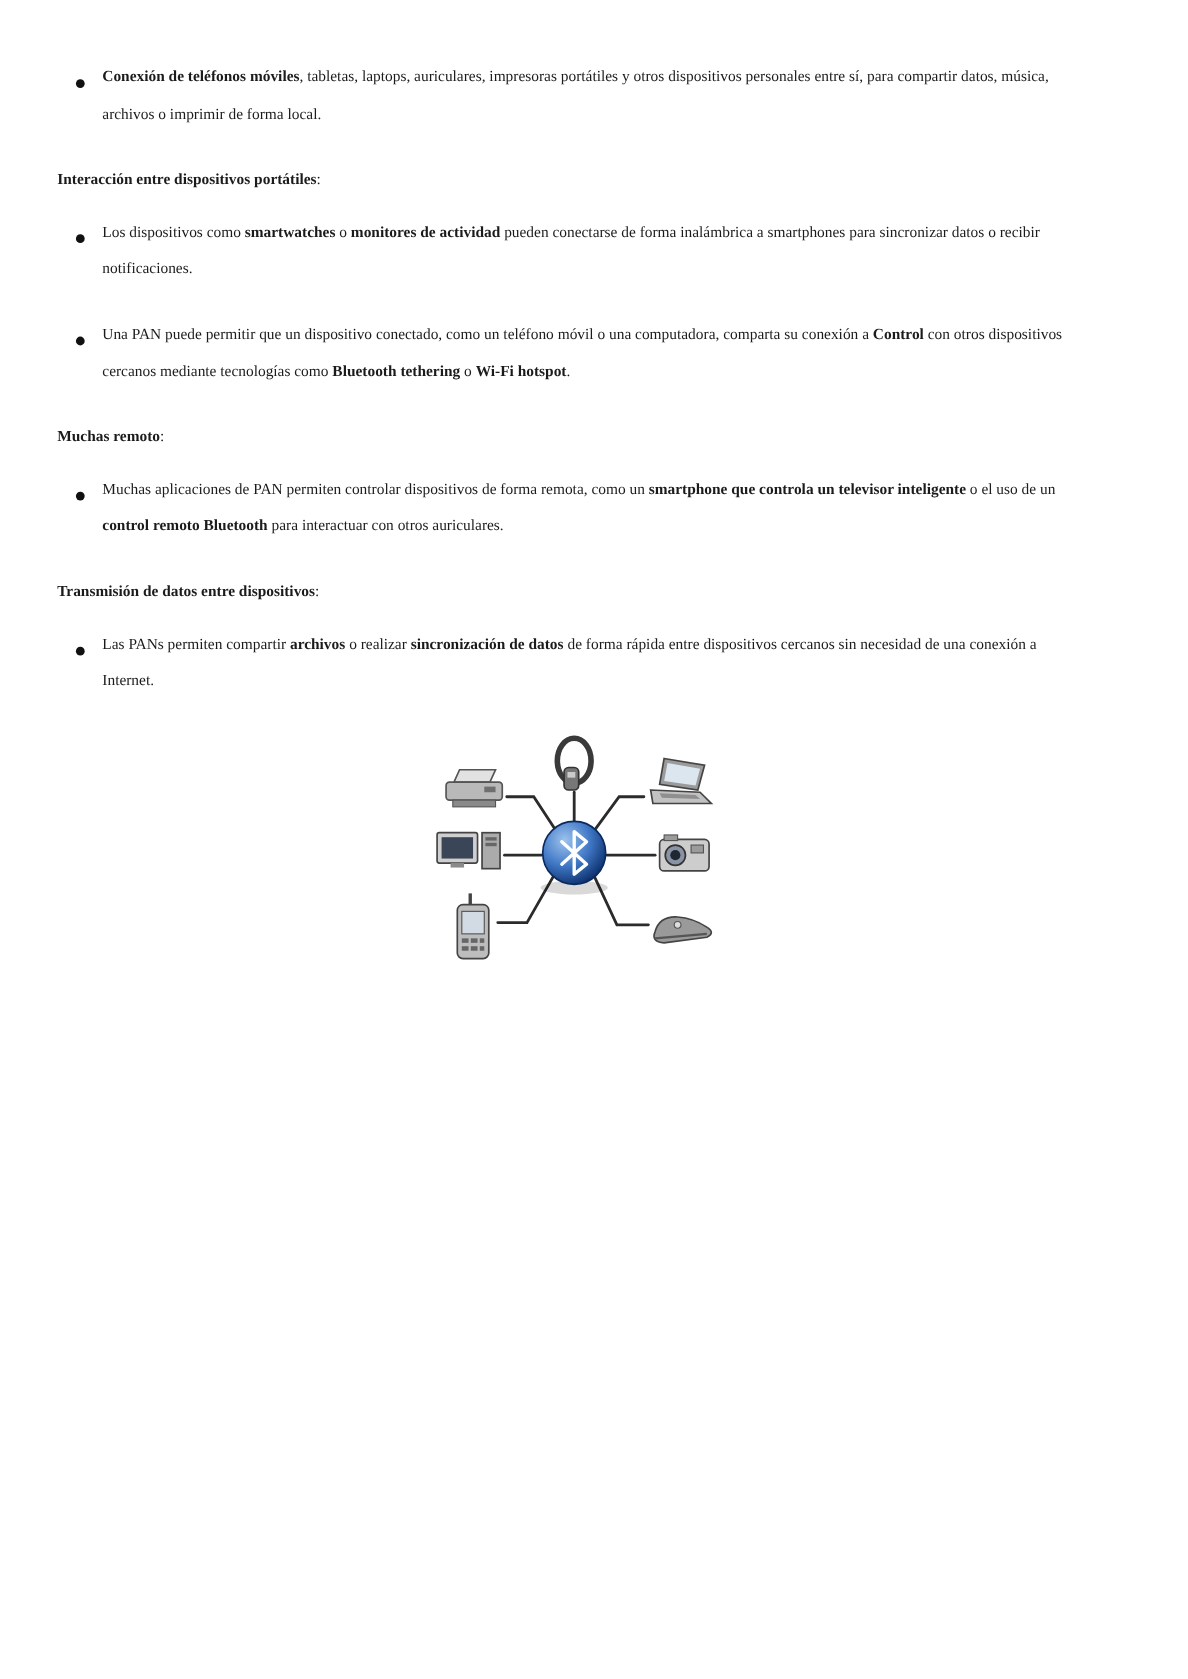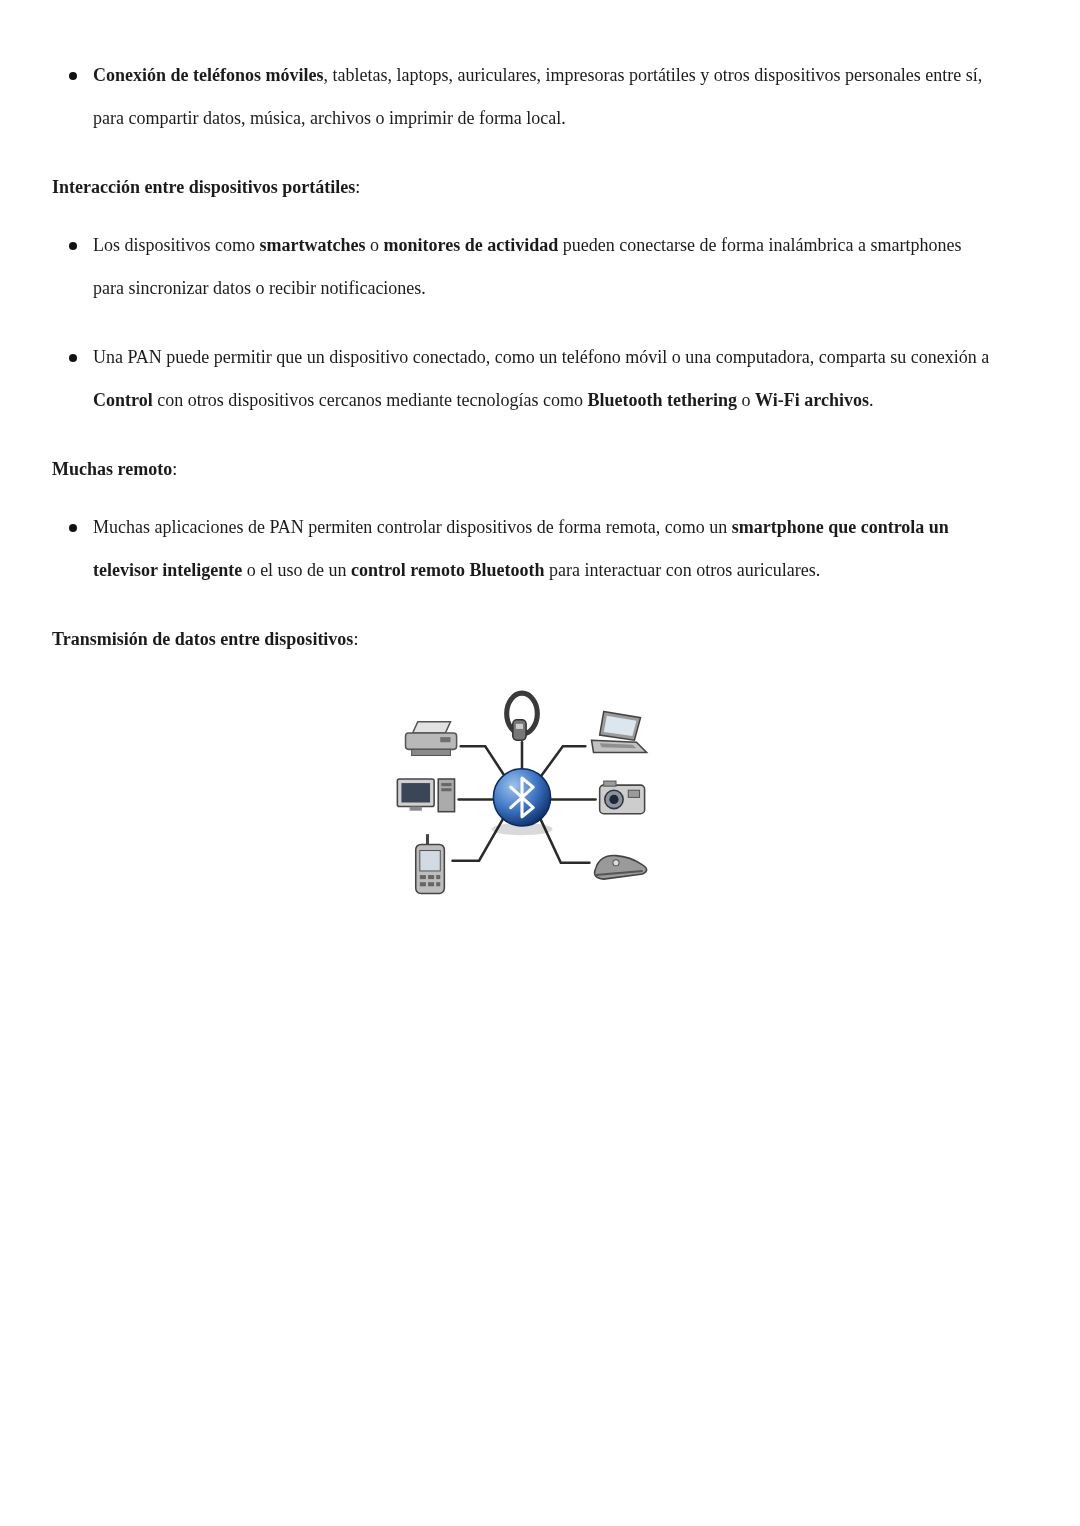--- a/index.html
+++ b/index.html
@@ -7,21 +7,21 @@
     width:1080px;height:1526px;
     background:#ffffff;
     font-family:"Liberation Serif", serif;
     color:#1b1b1b;
     overflow:hidden;
   }
   .page{
     box-sizing:border-box;
     width:1080px;height:1526px;
     padding:54px 88px 4px 52px;
-    font-size:18px;
+    font-size:14px;
     line-height:2.4;
   }
   ul.blist{
     list-style:none;
     margin:14px 0 26px 0;
     padding:0 0 0 41px;
   }
   ul.blist.first{margin-top:0;}
   ul.blist li{position:relative;}
   .marker{
@@ -59,33 +59,39 @@
   <ul class="blist">
     <li>
       <span class="marker"></span>
       <span class="li-text"><span>Los dispositivos como </span><b>smartwatches</b><span> o </span><b>monitores de actividad</b><span> pueden conectarse de forma inalámbrica a smartphones para sincronizar datos o recibir notificaciones.</span></span>
     </li>
   </ul>
 
   <ul class="blist">
     <li>
       <span class="marker"></span>
-      <span class="li-text"><span>Una PAN puede permitir que un dispositivo conectado, como un teléfono móvil o una computadora, comparta su conexión a </span><b>Control</b><span> con otros dispositivos cercanos mediante tecnologías como </span><b>Bluetooth tethering</b><span> o </span><b>Wi-Fi archivos</b><span>.</span></span>
+      <span class="li-text"><span>Una PAN puede permitir que un dispositivo conectado, como un teléfono móvil o una computadora, comparta su conexión a </span><b>Control</b><span> con otros dispositivos cercanos mediante tecnologías como </span><b>Bluetooth tethering</b><span> o </span><b>Wi-Fi hotspot</b><span>.</span></span>
     </li>
   </ul>
 
   <p class="h"><b>Muchas remoto</b><span>:</span></p>
   <ul class="blist">
     <li>
       <span class="marker"></span>
       <span class="li-text"><span>Muchas aplicaciones de PAN permiten controlar dispositivos de forma remota, como un </span><b>smartphone que controla un televisor inteligente</b><span> o el uso de un </span><b>control remoto Bluetooth</b><span> para interactuar con otros auriculares.</span></span>
     </li>
   </ul>
 
   <p class="h"><b>Transmisión de datos entre dispositivos</b><span>:</span></p>
+  <ul class="blist">
+    <li>
+      <span class="marker"></span>
+      <span class="li-text"><span>Las PANs permiten compartir </span><b>archivos</b><span> o realizar </span><b>sincronización de datos</b><span> de forma rápida entre dispositivos cercanos sin necesidad de una conexión a Internet.</span></span>
+    </li>
+  </ul>
 
   <figure class="diagram">
     <svg width="330" height="235" viewBox="0 0 320 230" xmlns="http://www.w3.org/2000/svg">
       <defs>
         <radialGradient id="btGrad" cx="35%" cy="30%" r="75%">
           <stop offset="0%" stop-color="#9cc3ee"></stop>
           <stop offset="55%" stop-color="#3f76c4"></stop>
           <stop offset="100%" stop-color="#0c2f6b"></stop>
         </radialGradient>
       </defs>

